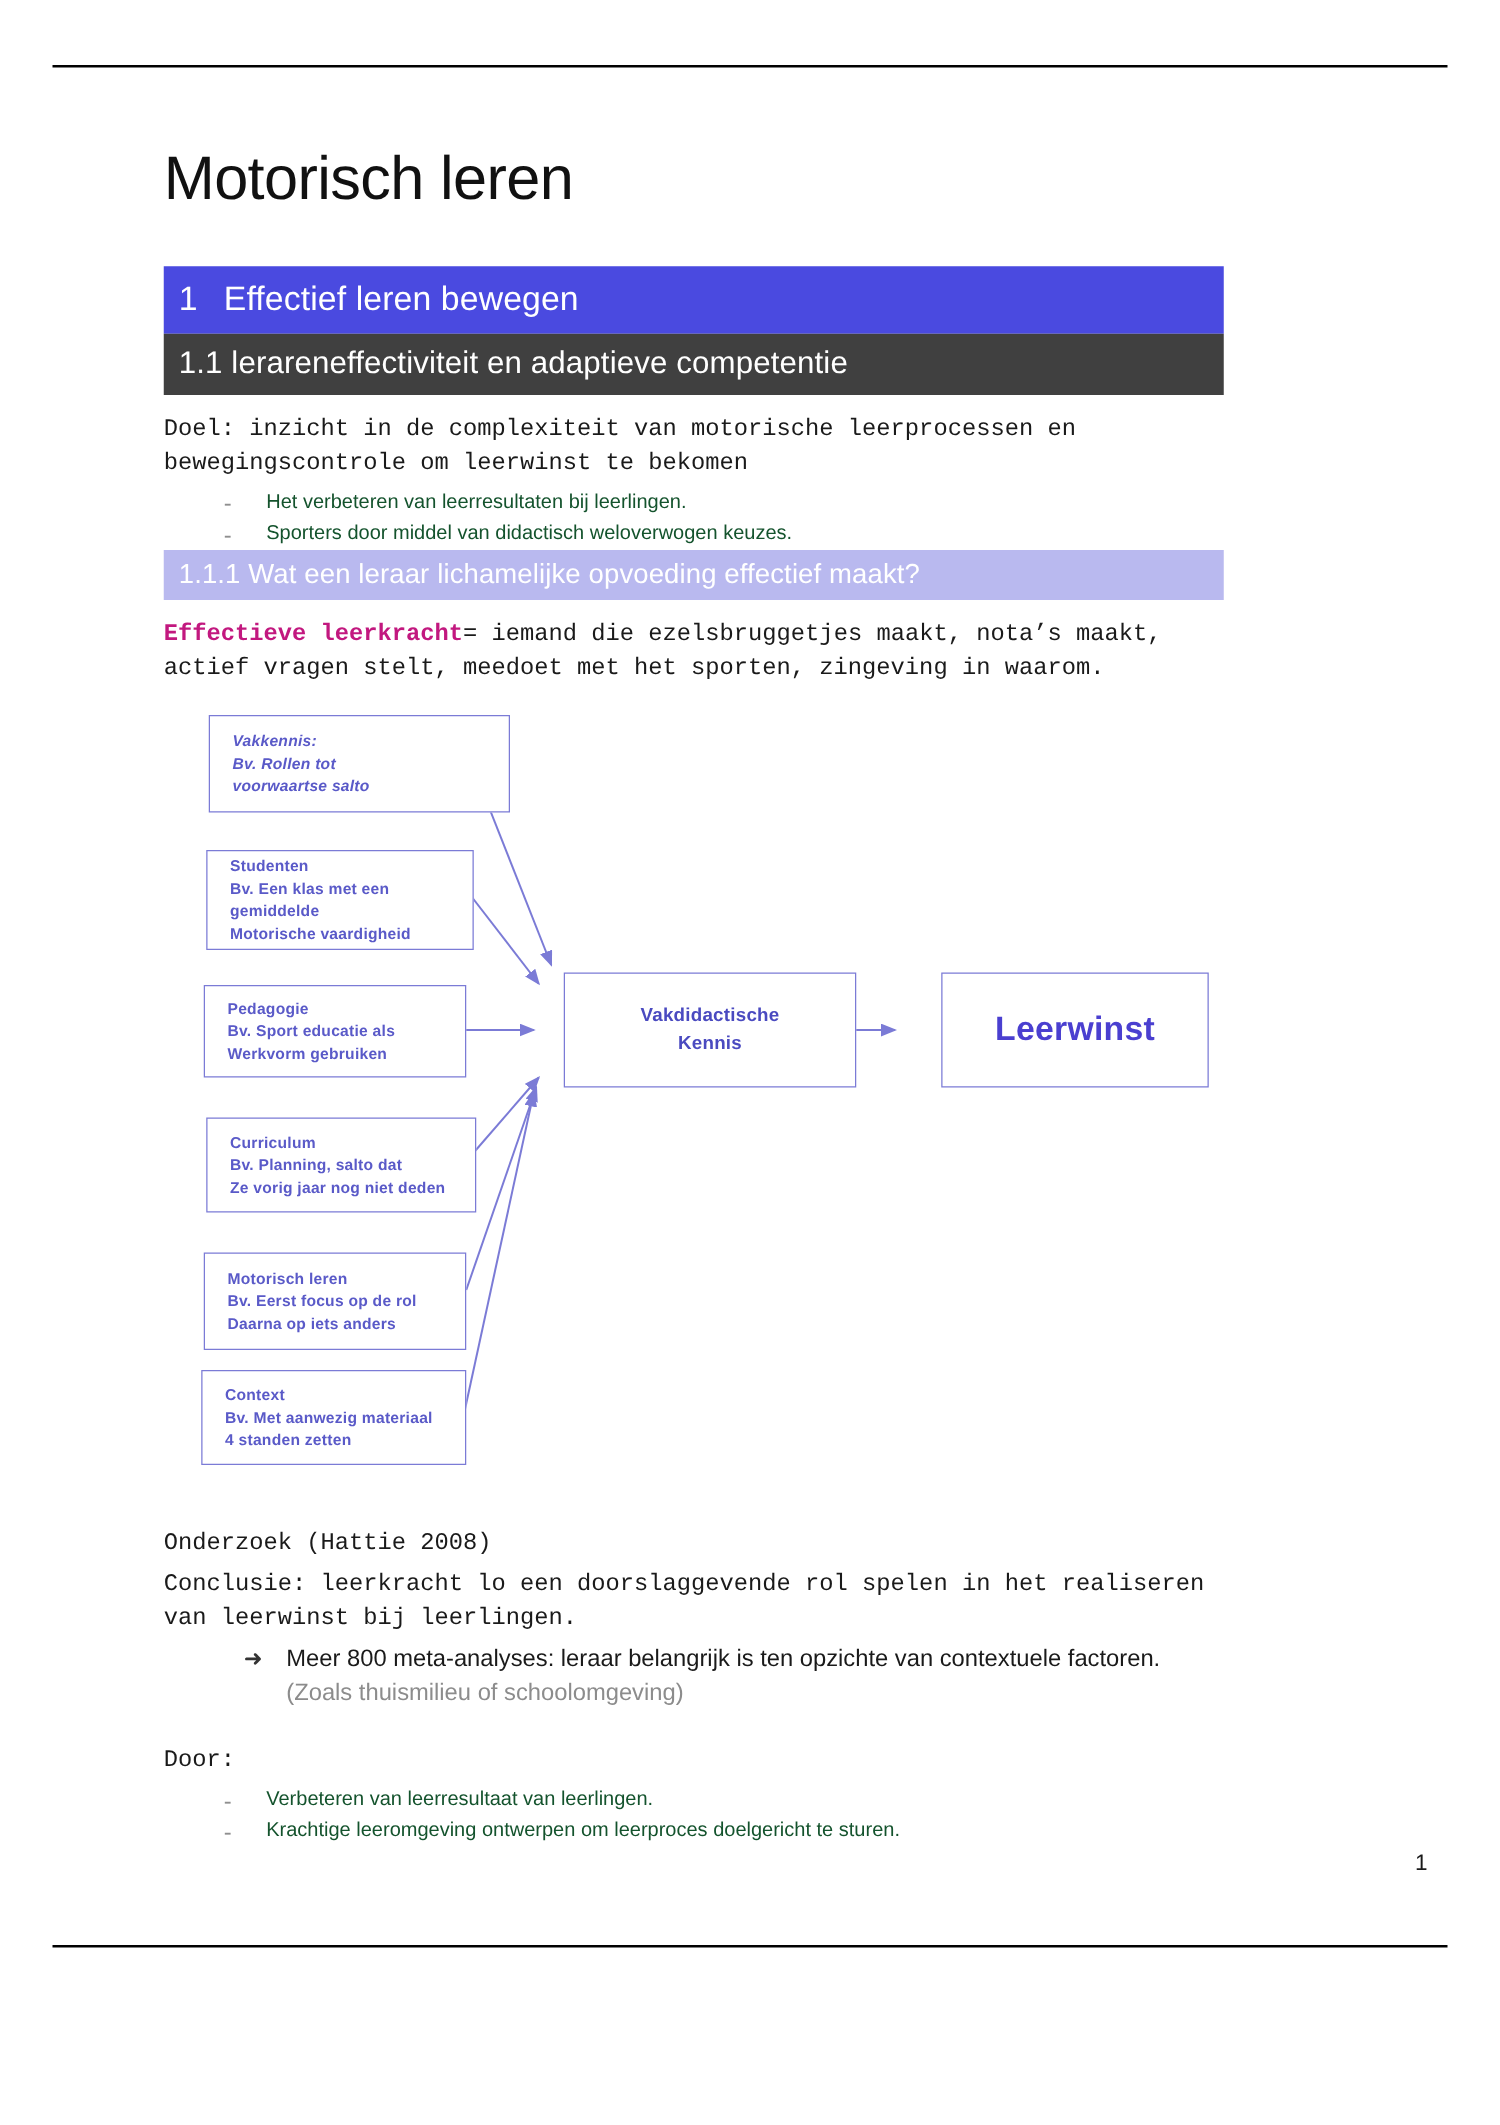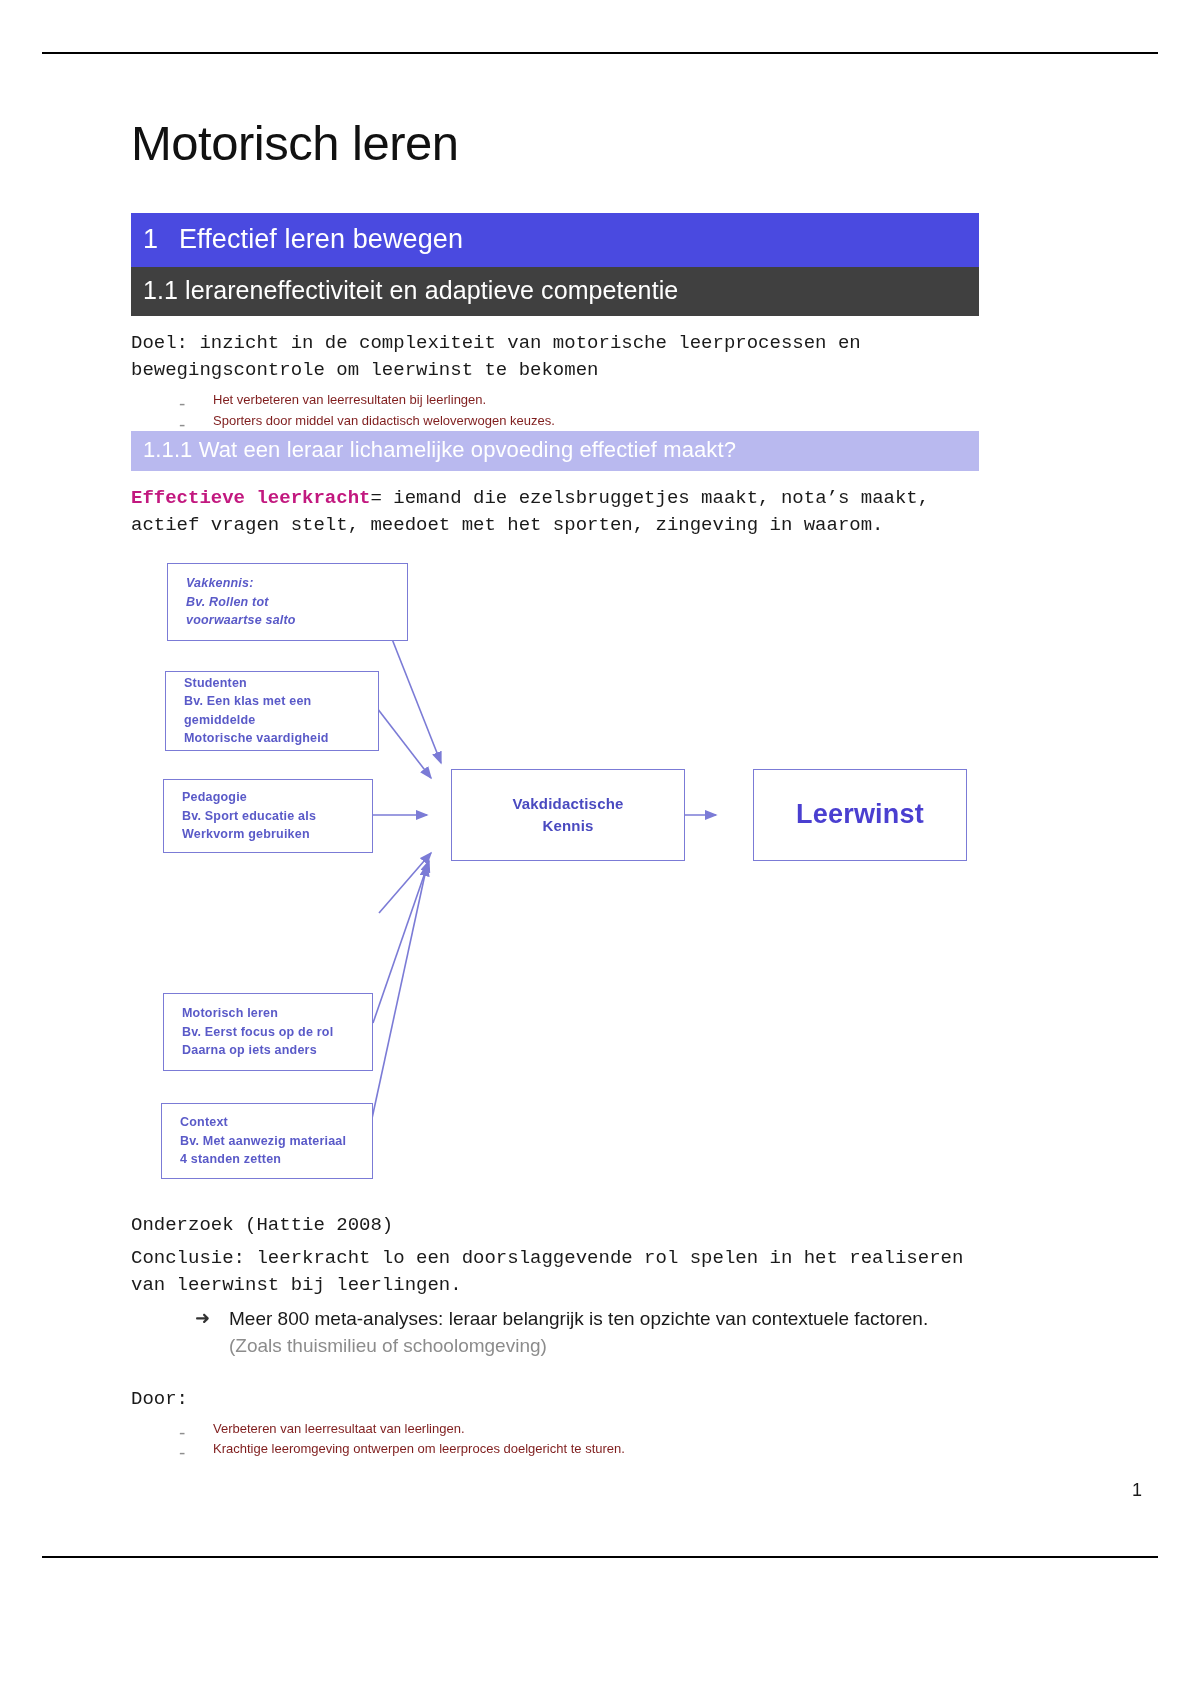--- a/index.html
+++ b/index.html
@@ -83,25 +83,25 @@
     color:#c2187f;
     font-weight:bold;
   }
 
   ul.dashlist{
     list-style:none;
     margin:4px 0 0 0;
     padding:0 0 0 48px;
   }
   ul.dashlist li{
-    font-size:13px;
+    font-size:16px;
     line-height:1.55;
     position:relative;
     padding-left:34px;
-    color:#7f1d1d;
+    color:#14532d;
   }
   ul.dashlist li::before{
     content:"-";
     position:absolute;
     left:0;top:-1px;
     color:#8f8f8f;
     font-size:19px;
   }
 
   ul.arrowlist{
@@ -236,30 +236,37 @@
       </div>
 
       <div class="dbox" style="left:32px;top:226px;width:210px;height:74px;">
         <div class="inner">
           <div>Pedagogie</div>
           <div>Bv. Sport educatie als</div>
           <div>Werkvorm gebruiken</div>
         </div>
       </div>
 
+      <div class="dbox" style="left:34px;top:332px;width:216px;height:76px;">
+        <div class="inner">
+          <div>Curriculum</div>
+          <div>Bv. Planning, salto dat</div>
+          <div>Ze vorig jaar nog niet deden</div>
+        </div>
+      </div>
 
       <div class="dbox" style="left:32px;top:440px;width:210px;height:78px;">
         <div class="inner">
           <div>Motorisch leren</div>
           <div>Bv. Eerst focus op de rol</div>
           <div>Daarna op iets anders</div>
         </div>
       </div>
 
-      <div class="dbox" style="left:30px;top:550px;width:212px;height:76px;">
+      <div class="dbox" style="left:30px;top:534px;width:212px;height:76px;">
         <div class="inner">
           <div>Context</div>
           <div>Bv. Met aanwezig materiaal</div>
           <div>4 standen zetten</div>
         </div>
       </div>
 
       <div class="dbox center" style="left:320px;top:216px;width:234px;height:92px;">
         <div class="inner">
           <div>Vakdidactische</div>

